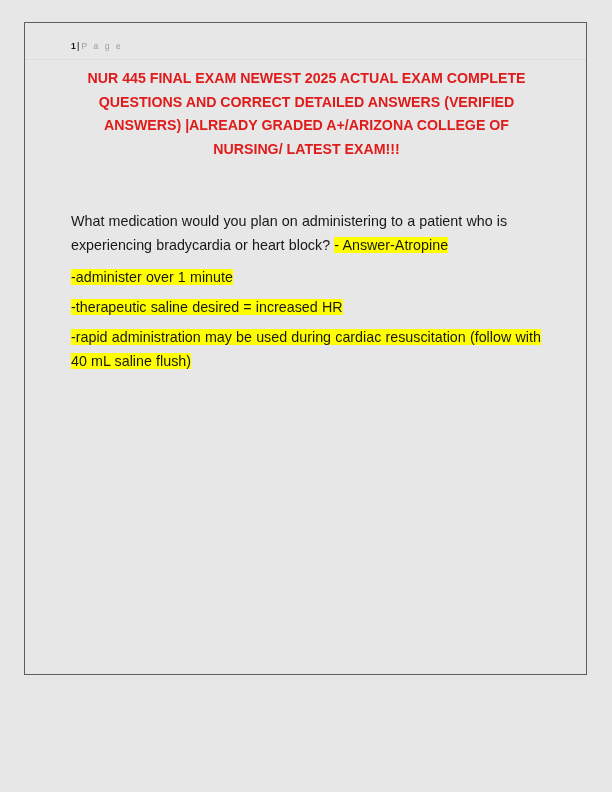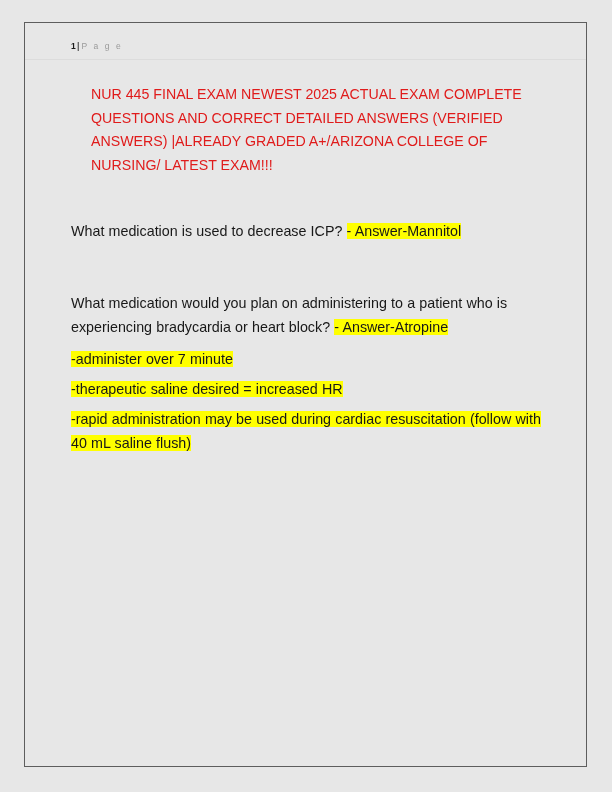--- a/index.html
+++ b/index.html
@@ -12,21 +12,21 @@
     background: #e7e7e7;
     font-family: "Liberation Sans", sans-serif;
     overflow: hidden;
   }
 
   .page-sheet {
     position: absolute;
     left: 24px;
     top: 22px;
     width: 563px;
-    height: 745px;
+    height: 653px;
     background: #e7e7e7;
     border: 1px solid #5e5e5e;
     box-sizing: border-box;
   }
 
   .page-header {
     position: absolute;
     left: 0;
     top: 0;
     width: 100%;
@@ -64,24 +64,25 @@
 
   .doc-body {
     position: absolute;
     left: 46px;
     top: 44px;
     width: 471px;
   }
 
   .doc-title {
     color: #e01b1b;
-    font-weight: normal;
+    font-weight: bold;
     font-size: 14.2px;
     line-height: 23.5px;
-    margin: 16px;
+    text-align: center;
+    margin: 0;
     padding: 0 4px;
   }
 
   .qa-block {
     margin-top: 42px;
   }
   .qa-block.second {
     margin-top: 48px;
   }
 
@@ -119,24 +120,23 @@
     <span class="header-pagenum">1</span><span class="header-bar">|</span><span class="header-pageword">P a g e</span>
   </div>
 
   <div class="header-rule"></div>
 
   <div class="doc-body">
 
     <h1 class="doc-title">NUR 445 FINAL EXAM NEWEST 2025 ACTUAL EXAM COMPLETE QUESTIONS AND CORRECT DETAILED ANSWERS (VERIFIED ANSWERS) |ALREADY GRADED A+/ARIZONA COLLEGE OF NURSING/ LATEST EXAM!!!</h1>
 
     <div class="qa-block">
-      <p class="para first-line"><span class="plain">What medication is used to decrease ICP? </span><span class="hl">- Answer-Mannitol</span></p>
     </div>
 
     <div class="qa-block second">
       <p class="para first-line"><span class="plain">What medication would you plan on administering to a patient who is experiencing bradycardia or heart block? </span><span class="hl">- Answer-Atropine</span></p>
-      <p class="para tight"><span class="hl">-administer over 7 minute</span></p>
+      <p class="para tight"><span class="hl">-administer over 1 minute</span></p>
       <p class="para tight"><span class="hl">-therapeutic saline desired = increased HR</span></p>
       <p class="para tight"><span class="hl">-rapid administration may be used during cardiac resuscitation (follow with 40 mL saline flush)</span></p>
     </div>
 
   </div>
 </div>
 
 </body></html>

